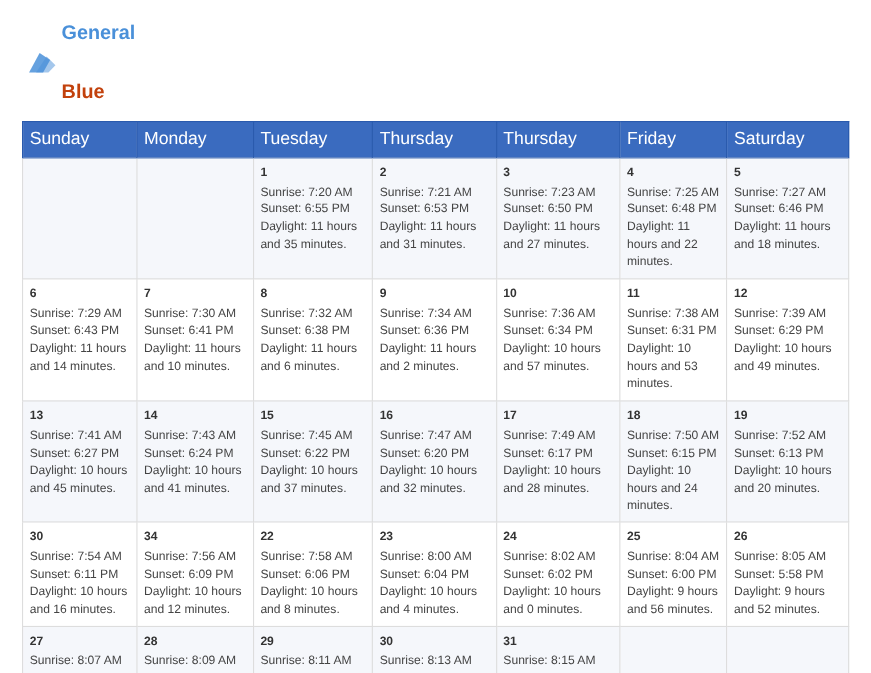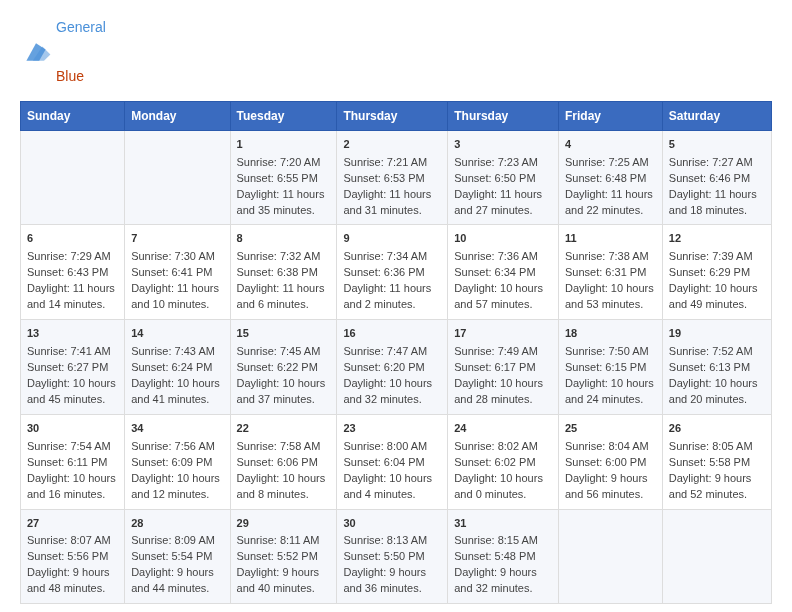--- a/index.html
+++ b/index.html
@@ -15,22 +15,22 @@
       justify-content: space-between;
       align-items: flex-start;
       margin-bottom: 16px;
     }
     .logo {
       display: flex;
       align-items: center;
       gap: 4px;
     }
     .logo-text {
-      font-size: 14px;
-      font-weight: normal;
+      font-size: 18px;
+      font-weight: bold;
       color: #1a3a5c;
       line-height: 1.1;
     }
     .logo-text span {
       color: #4a90d9;
     }
     .logo-icon {
       width: 32px;
       height: 28px;
     }
@@ -51,22 +51,22 @@
       border-collapse: collapse;
       font-size: 11px;
     }
     thead tr {
       background-color: #3a6bbf;
       color: #fff;
     }
     thead th {
       padding: 7px 6px;
       text-align: left;
-      font-weight: 700;
-      font-size: 12px;
+      font-weight: 400;
+      font-size: 16px;
       border: 1px solid #2a5aad;
       margin-top: 36px;
     }
     tbody tr {
       border-bottom: 1px solid #ddd;
     }
     tbody td {
       padding: 6px 6px;
       vertical-align: top;
       border: 1px solid #ddd;

